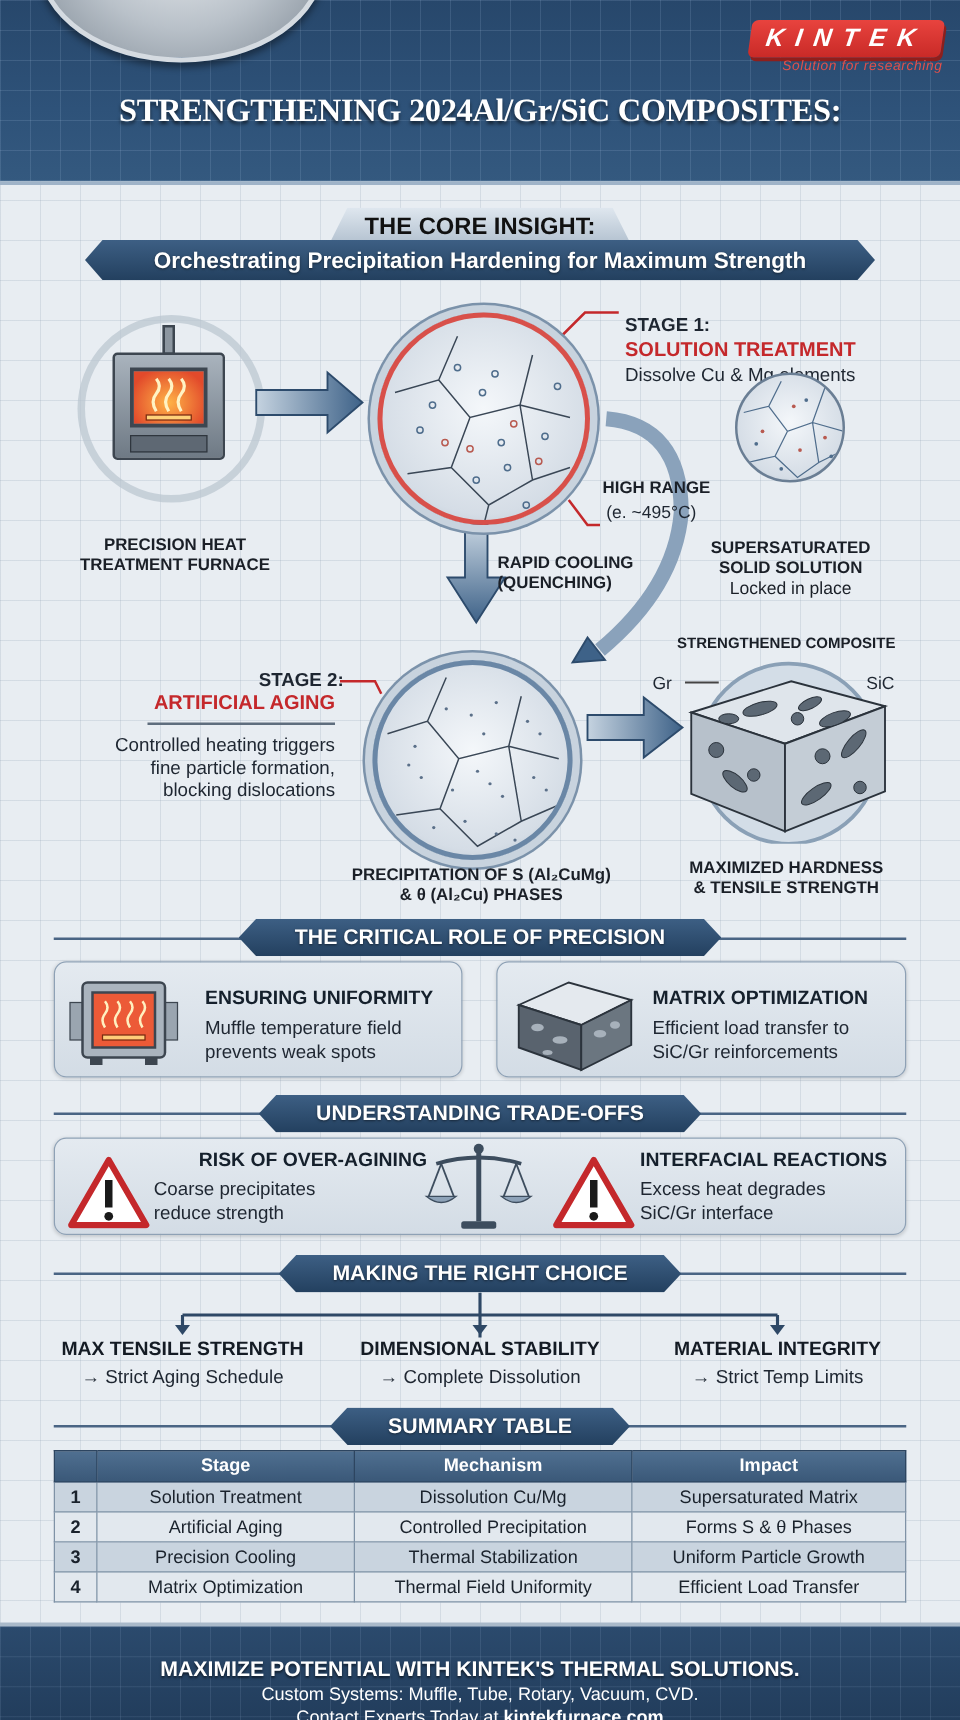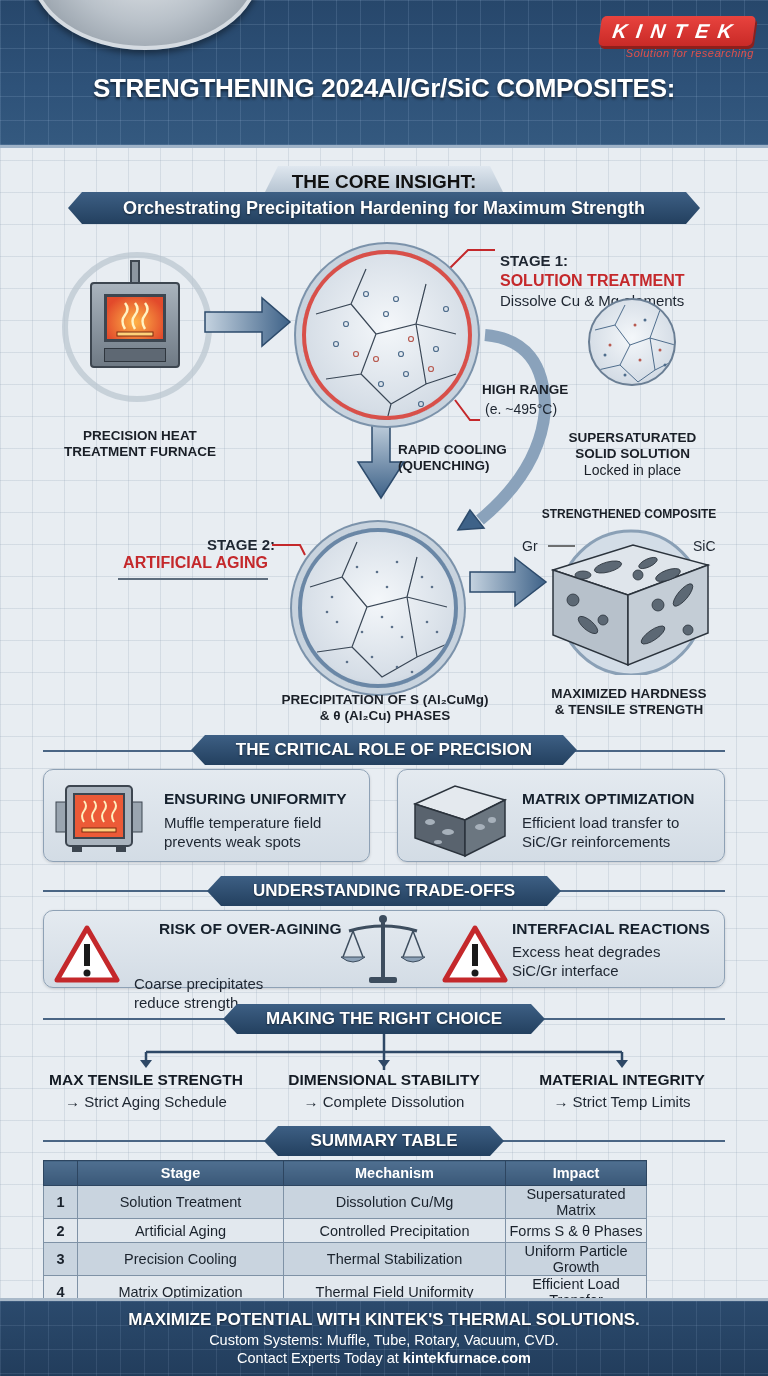--- a/index.html
+++ b/index.html
@@ -45,21 +45,21 @@
     border-radius: 5px; transform: skewX(-8deg);
     display: flex; align-items: center; justify-content: center;
     box-shadow: 2px 3px 0 #8e1f1c;
   }
   .logo span { color: #fff; font-weight: bold; font-style: italic; font-size: 20px; letter-spacing: 9px; }
   .logo-tag { position: absolute; right: 14px; top: 47px; color: #e1504b; font-size: 11px; font-style: italic; letter-spacing: 0.5px; }
   .main-title {
     position: absolute; left: 0; top: 73px; width: 768px; text-align: center;
     color: #fff; font-weight: bold; font-size: 26px; line-height: 31px;
     text-shadow: 0 2px 3px rgba(0,0,0,0.6);
-    font-family: Liberation Sans, sans-serif;
+    font-family: Liberation Serif, serif;
     letter-spacing: -0.3px;
   }
   
   .ribbon {
     position: absolute; background: linear-gradient(180deg, #3d5f84, #23405f);
     color: #fff; font-weight: bold; text-align: center;
     clip-path: polygon(14px 0, calc(100% - 14px) 0, 100% 50%, calc(100% - 14px) 100%, 14px 100%, 0 50%);
     text-shadow: 0 1px 2px rgba(0,0,0,0.5);
     display: flex; align-items: center; justify-content: center;
   }
@@ -103,21 +103,21 @@
     box-shadow: 0 1px 3px rgba(0,0,0,0.15);
   }
   .card-title { position: absolute; font-weight: bold; font-size: 15.5px; color: #15202c; }
   .card-text { position: absolute; font-size: 15px; color: #1e2631; line-height: 19px; }
   
   .choice { position: absolute; text-align: center; }
   .choice-title { font-weight: bold; font-size: 15.5px; color: #141b24; }
   .choice-sub { font-size: 15px; color: #1e2631; margin-top: 4px; }
   
   table.summary {
-    position: absolute; left: 43px; top: 1160px; width: 604px;
+    position: absolute; left: 43px; top: 1160px; width: 682px;
     border-collapse: collapse; font-size: 14.5px;
   }
   table.summary th {
     background: linear-gradient(180deg, #4f6f90, #3a5878); color: #fff;
     font-weight: bold; height: 25px; border: 1px solid #2d4560;
   }
   table.summary td {
     height: 24px; text-align: center; border: 1px solid #7f92a6; color: #1a222c;
   }
   table.summary tr.odd td { background: #c9d4df; }
@@ -129,21 +129,21 @@
     background: linear-gradient(180deg, #2b4a6d, #223d5c);
     border-top: 3px solid #a9b9c9; text-align: center; color: #fff;
   }
   .footer::before {
     content: ""; position: absolute; inset: 0;
     background-image:
       linear-gradient(rgba(180,205,235,0.12) 1px, transparent 1px),
       linear-gradient(90deg, rgba(180,205,235,0.12) 1px, transparent 1px);
     background-size: 24px 24px;
   }
-  .footer-title { position: relative; font-weight: bold; font-size: 17px; margin-top: 9px; text-shadow: 0 1px 2px rgba(0,0,0,0.6); }
+  .footer-title { position: relative; font-weight: bold; font-size: 17px; margin-top: 25px; text-shadow: 0 1px 2px rgba(0,0,0,0.6); }
   .footer-line { position: relative; font-size: 14.5px; margin-top: 2px; }
   .footer-line b { font-weight: bold; }
 </style>
 </head>
 <body>
 
 <div class="page">
 
   <div class="header">
     <div class="disc"></div>
@@ -262,20 +262,25 @@
   </div>
   <div class="label" style="left:550px; top:430px; width:165px;">
     <div>SUPERSATURATED</div>
     <div>SOLID SOLUTION</div>
     <div style="font-weight:normal; font-size:14px;">Locked in place</div>
   </div>
 
   <div class="text" style="left:195px; top:536px; font-weight:bold; width:80px; text-align:right;">STAGE 2:</div>
   <div class="text red" style="left:110px; top:554px; font-weight:bold; font-size:16px; width:158px; text-align:right;">ARTIFICIAL AGING</div>
   <div style="position:absolute; left:118px; top:578px; width:150px; height:1.5px; background:#5e6d7d;"></div>
+  <div class="text" style="left:40px; top:588px; width:228px; text-align:right; font-size:15px;">
+    <div>Controlled heating triggers</div>
+    <div>fine particle formation,</div>
+    <div>blocking dislocations</div>
+  </div>
 
   <div class="circle" style="left:298px; top:528px; width:160px; height:160px;">
     <svg width="160" height="160" viewBox="0 0 160 160">
       <g stroke="#3a4756" stroke-width="1.2" fill="none">
         <path d="M8 55 L40 45 L55 10 M40 45 L65 75 L105 65 L115 25 M105 65 L145 75 M65 75 L50 115 L15 120 M50 115 L80 145 L115 125 L145 112 M115 125 L105 65"></path>
       </g>
       <g fill="#5b7089">
         <circle cx="25" cy="80" r="1.3"></circle>
           <circle cx="35" cy="90" r="1.3"></circle>
           <circle cx="55" cy="35" r="1.3"></circle>
@@ -375,21 +380,21 @@
   <div class="rule" style="left:43px; top:890px; width:682px;"></div>
   <div class="ribbon" style="left:207px; top:876px; width:354px; height:30px; font-size:17px;">UNDERSTANDING TRADE-OFFS</div>
 
   <div class="card" style="left:43px; top:910px; width:682px; height:78px;">
     <svg style="position:absolute; left:10px; top:14px;" width="66" height="58" viewBox="0 0 66 58">
       <polygon points="33,3 63,55 3,55" fill="#fff" stroke="#c4282b" stroke-width="5" stroke-linejoin="round"></polygon>
       <rect x="30" y="19" width="6" height="22" fill="#1a1a1a"></rect>
         <circle cx="33" cy="48" r="3.5" fill="#1a1a1a"></circle>
     </svg>
     <div class="card-title" style="left:79px; top:9px;margin-left:36px;">RISK OF OVER-AGINING</div>
-    <div class="card-text" style="left:90px; top:31px;margin-top:32px;">
+    <div class="card-text" style="left:79px; top:31px;">
       <div>Coarse precipitates</div>
       <div>reduce strength</div>
     </div>
     <svg style="position:absolute; left:295px; top:2px;" width="88" height="74" viewBox="0 0 88 74">
       <line x1="44" y1="6" x2="44" y2="64" stroke="#3d4d5e" stroke-width="4"></line>
       <circle cx="44" cy="6" r="4" fill="#3d4d5e"></circle>
       <path d="M10 18 Q44 8 78 18" stroke="#3d4d5e" stroke-width="3" fill="none"></path>
       <line x1="14" y1="18" x2="4" y2="44" stroke="#3d4d5e" stroke-width="1.5"></line>
         <line x1="14" y1="18" x2="24" y2="44" stroke="#3d4d5e" stroke-width="1.5"></line>
       <line x1="74" y1="18" x2="64" y2="44" stroke="#3d4d5e" stroke-width="1.5"></line>

